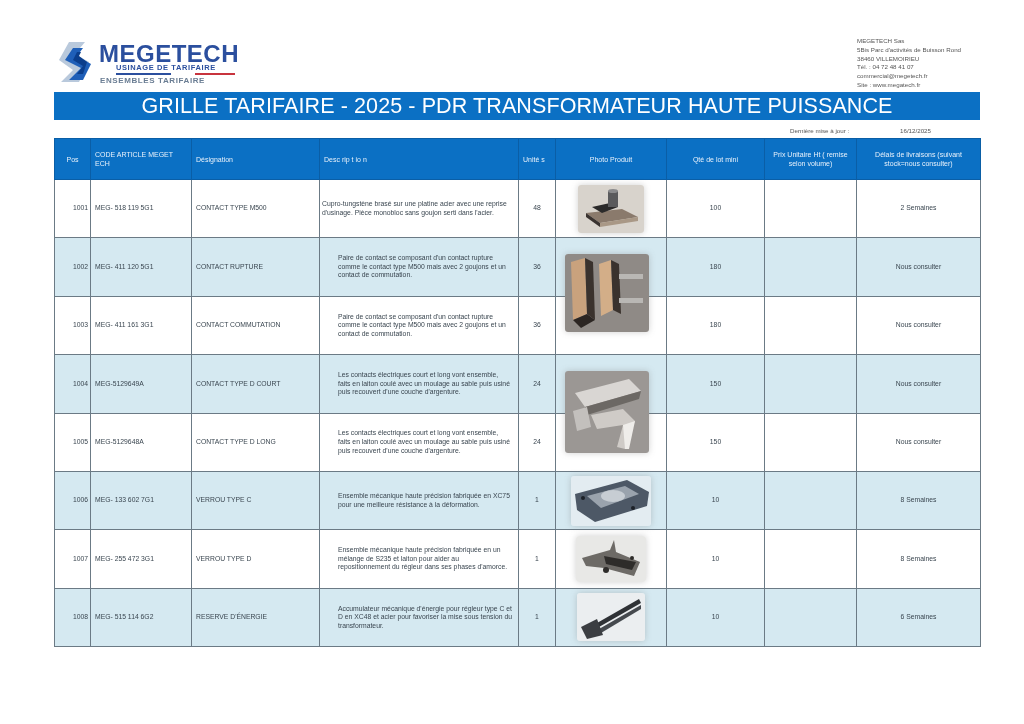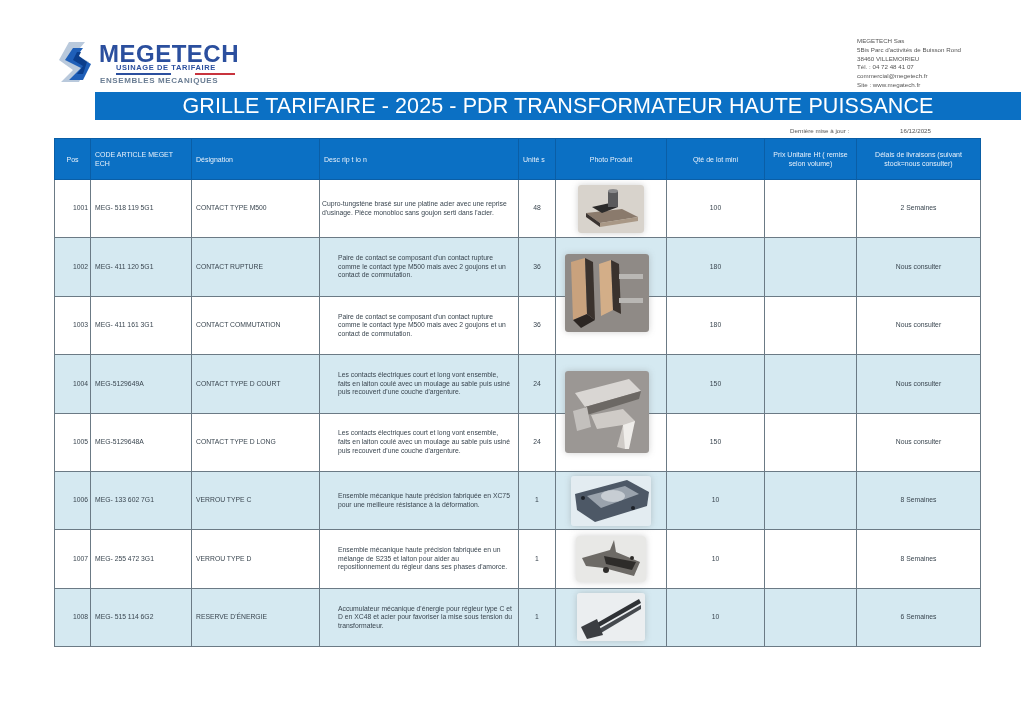--- a/index.html
+++ b/index.html
@@ -9,21 +9,21 @@
   .logo { position: absolute; left: 55px; top: 38px; width: 175px; height: 50px; }
   .logo-mark { position: absolute; left: 0; top: 2px; width: 42px; height: 44px; }
   .logo-word { position: absolute; left: 44px; top: 4px; font-family: "Liberation Sans", sans-serif; font-weight: bold; font-size: 24px; letter-spacing: 0.5px; color: #2b4f9e; line-height: 24px; }
   .logo-sub { position: absolute; left: 61px; top: 25px; font-size: 7.5px; font-weight: bold; color: #2b4f9e; letter-spacing: 0.6px; }
   .logo-line-blue { position: absolute; left: 61px; top: 35px; width: 55px; height: 2px; background: #2b4f9e; }
   .logo-line-red { position: absolute; left: 140px; top: 35px; width: 40px; height: 2px; background: #c8343e; }
   .logo-ens { position: absolute; left: 45px; top: 38px; font-size: 8px; font-weight: bold; color: #6a7d93; letter-spacing: 0.6px; }
 
   .company { position: absolute; left: 857px; top: 37px; font-size: 6.2px; line-height: 8.8px; color: #555; }
 
-  .title-bar { position: absolute; left: 54px; top: 92px; width: 926px; height: 28px; background: #0b70c4; color: #fff; text-align: center; font-size: 21.5px; line-height: 28px; letter-spacing: 0.1px; margin-left: 41px; }
+  .title-bar { position: absolute; left: 54px; top: 92px; width: 926px; height: 28px; background: #0b70c4; color: #fff; text-align: center; font-size: 21.5px; line-height: 28px; letter-spacing: 0.1px; }
 
   .update { position: absolute; top: 127px; font-size: 6.2px; color: #555; }
   .update.label { left: 790px; }
   .update.value { left: 900px; }
 
   table.grid { position: absolute; left: 54px; top: 138px; width: 926px; border-collapse: collapse; table-layout: fixed; }
   table.grid th { background: #0b70c4; color: #e8f1fb; font-weight: normal; font-size: 7px; line-height: 9px; height: 41px; border: 1px solid #0a5ea6; padding: 0 4px; vertical-align: middle; }
   table.grid td { border: 1px solid #6b7a85; font-size: 6.8px; line-height: 8.6px; color: #3a4650; height: 58.4px; vertical-align: middle; padding: 0 4px; }
   table.grid tr.alt td { background: #d5e9f1; }
   table.grid td.c { text-align: center; }
@@ -42,21 +42,21 @@
 <div class="logo">
   <svg class="logo-mark" viewBox="0 0 42 44">
     <path d="M14 2 L30 2 L20 14 L34 22 L24 42 L6 42 L18 30 L4 20 Z" fill="#b9c9dc"></path>
     <path d="M18 8 L28 8 L22 16 L36 24 L28 40 L14 40 L26 28 L10 20 Z" fill="#1f5fb8"></path>
     <path d="M22 12 L26 12 L24 16 L32 22 L28 34 L22 34 L28 26 L18 20 Z" fill="#0b3e8c"></path>
   </svg>
   <div class="logo-word">MEGETECH</div>
   <div class="logo-sub">USINAGE DE TARIFAIRE</div>
   <div class="logo-line-blue"></div>
   <div class="logo-line-red"></div>
-  <div class="logo-ens">ENSEMBLES MECANIQUES</div>
+  <div class="logo-ens">ENSEMBLES TARIFAIRE</div>
 </div>
 
 <div class="company">
   <div>MEGETECH Sas</div>
   <div>5Bis Parc d'activités de Buisson Rond</div>
   <div>38460 VILLEMOIRIEU</div>
   <div>Tél. : 04 72 48 41 07</div>
   <div>commercial@megetech.fr</div>
   <div>Site : www.megatech.fr</div>
 </div>

